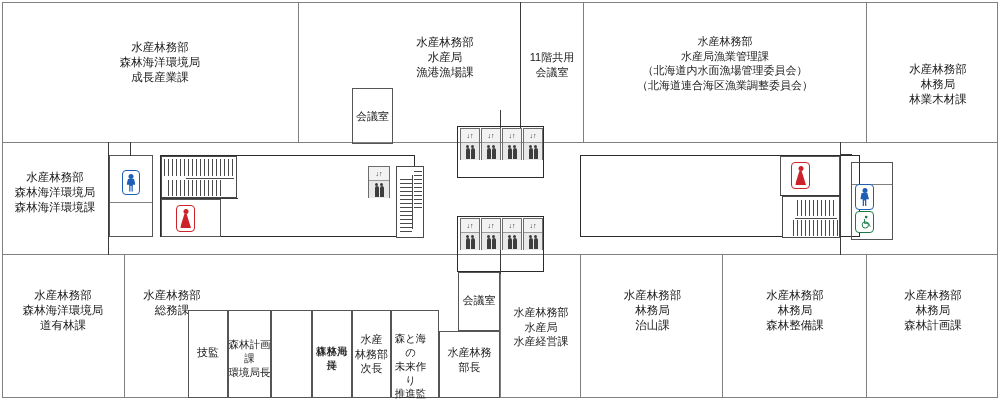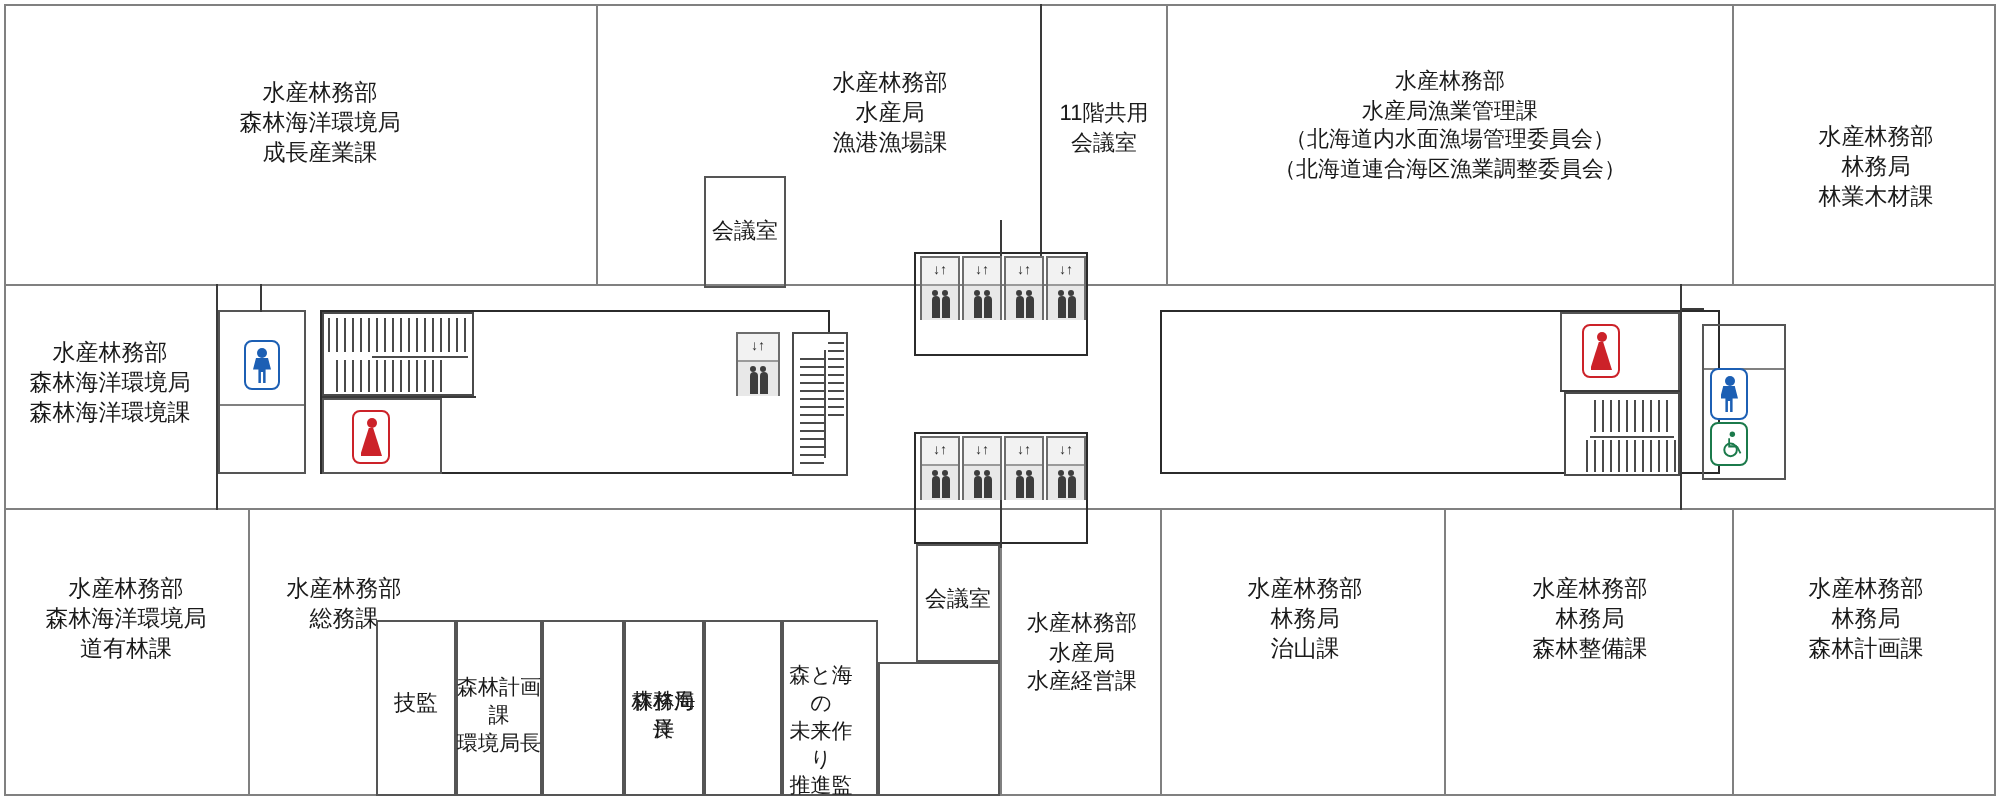--- a/index.html
+++ b/index.html
@@ -129,27 +129,32 @@
   <div class="lbl" style="left:228px;top:338px;width:43px;font-size:10.5px;">森林計画課
 環境局長</div>
 
   <div class="box" style="left:271px;top:310px;width:41px;height:88px;"></div>
   <div class="lbl" style="left:271px;top:345px;width:41px;font-size:10.5px;padding-left:40px;">林務局長</div>
 
   <div class="box" style="left:312px;top:310px;width:40px;height:88px;"></div>
   <div class="lbl" style="left:312px;top:345px;width:40px;font-size:10.5px;">森林海洋</div>
 
   <div class="box" style="left:352px;top:310px;width:39px;height:88px;"></div>
+  <div class="lbl" style="left:352px;top:332px;width:39px;font-size:11px;">水産
+林務部
+次長</div>
 
   <div class="box" style="left:391px;top:310px;width:48px;height:88px;"></div>
   <div class="lbl" style="left:391px;top:332px;width:39px;font-size:10.5px;">森と海の
 未来作り
 推進監</div>
 
   <div class="box" style="left:439px;top:331px;width:61px;height:67px;"></div>
+  <div class="lbl" style="left:439px;top:345px;width:61px;font-size:11px;">水産林務
+部長</div>
 
   <div class="box" style="left:109px;top:155px;width:44px;height:82px;"></div>
   <div class="ln" style="left:110px;top:202px;width:42px;height:1px;"></div>
   <div class="pic m" style="left:122px;top:170px;width:18px;height:25px;">
     <div class="fig" style="width:10px;height:18px;">
       <div class="head" style="top:0;width:5px;height:5px;background:#1c5fb4;"></div>
       <div class="body" style="top:5px;width:9px;height:13px;background:#1c5fb4;
            clip-path:polygon(18% 0,82% 0,100% 48%,70% 48%,70% 100%,56% 100%,56% 58%,44% 58%,44% 100%,30% 100%,30% 48%,0 48%);"></div>
     </div>
   </div>

